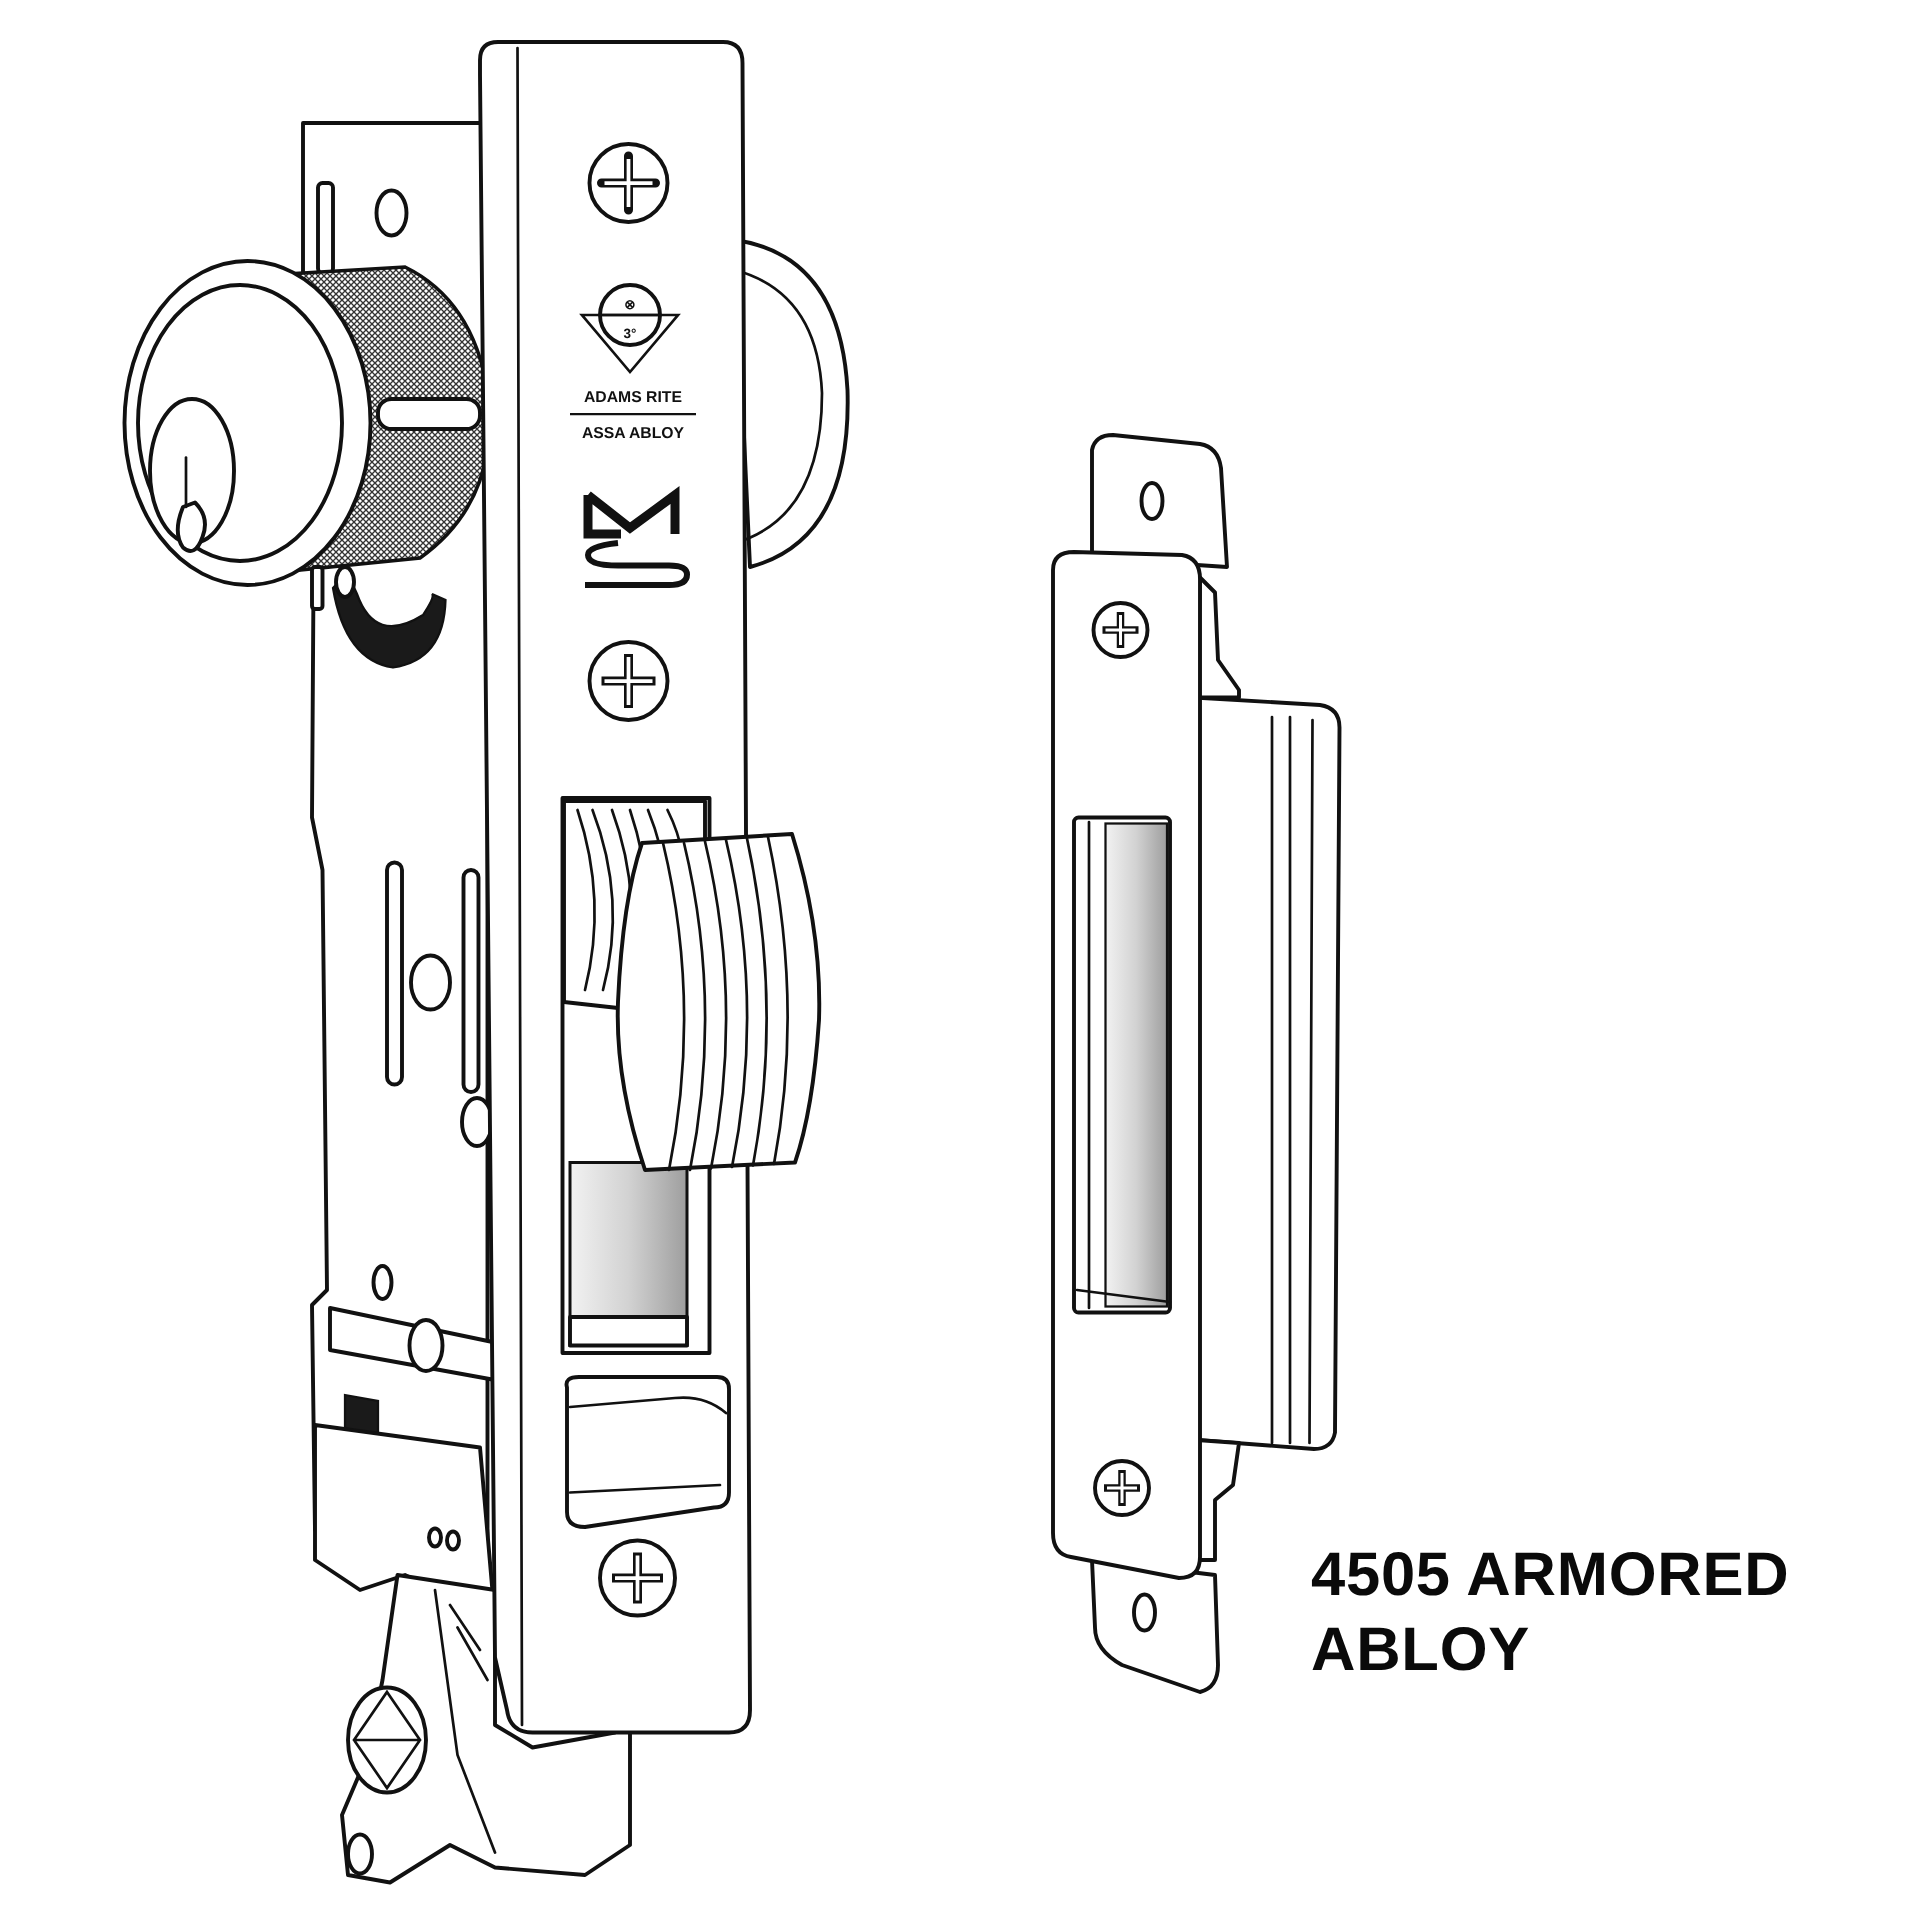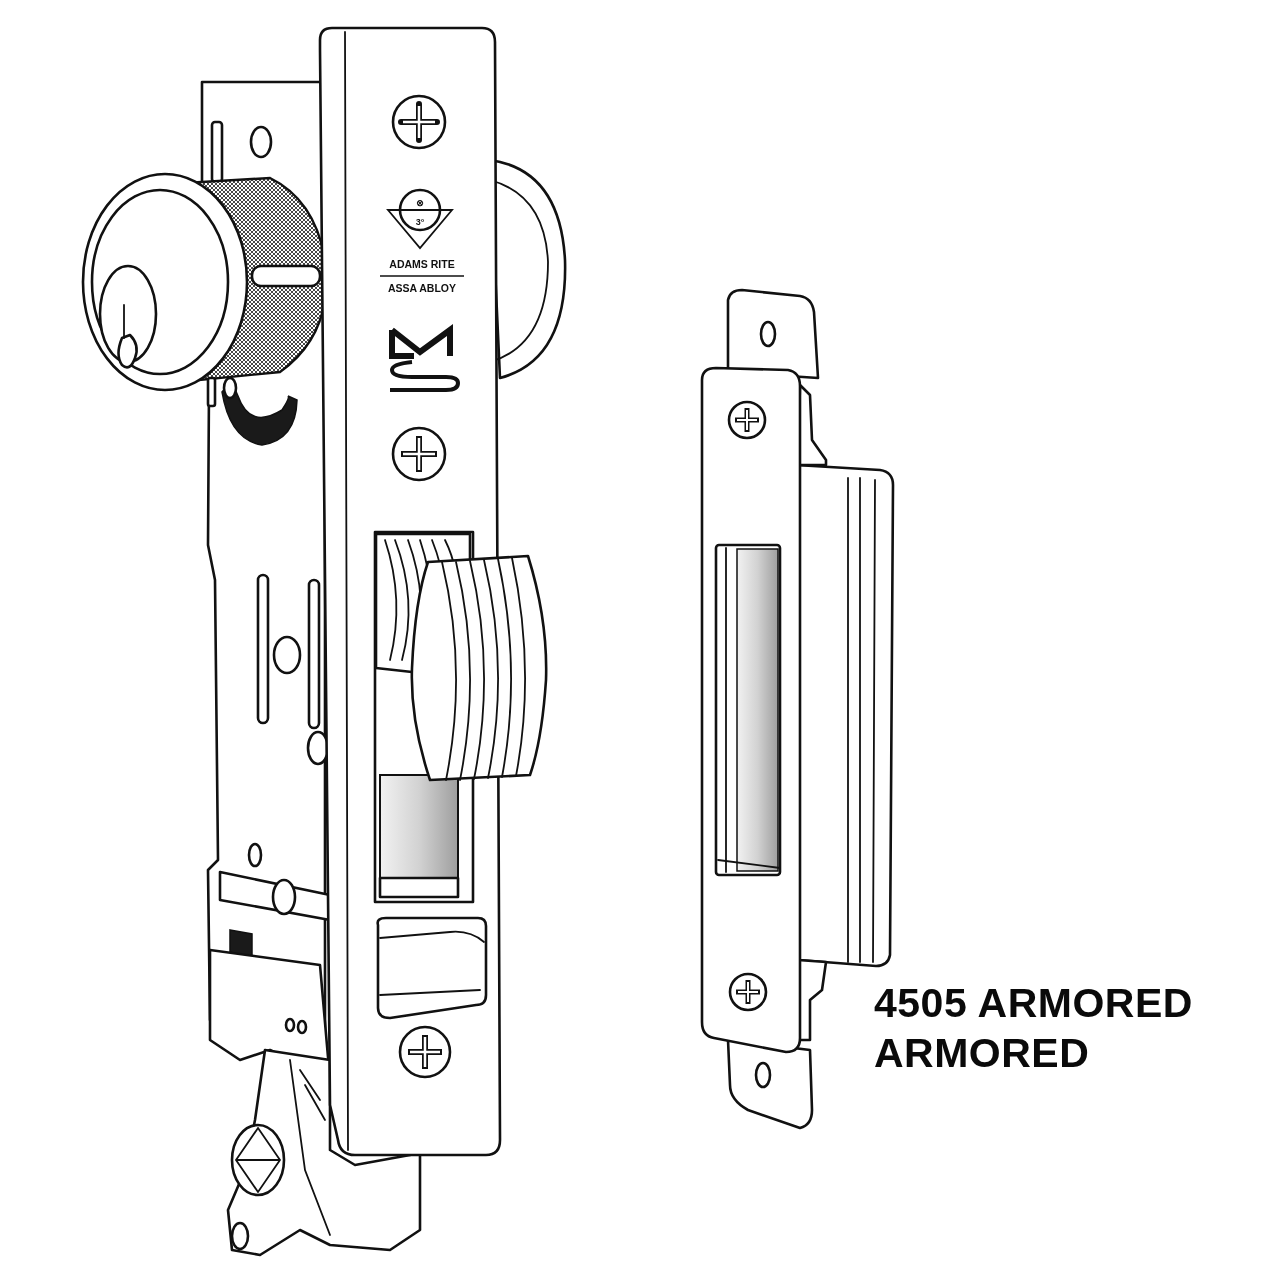--- a/index.html
+++ b/index.html
@@ -3,21 +3,21 @@
 <meta charset="utf-8">
 <style>
   html, body { margin: 0; padding: 0; background: #ffffff; }
   body { width: 1280px; height: 1280px; position: relative; overflow: hidden; font-family: "Liberation Sans", sans-serif; }
   #drawing { position: absolute; left: 0; top: 0; width: 1280px; height: 1280px; }
   .ln { fill: #ffffff; stroke: #111111; stroke-width: 2.6; stroke-linejoin: round; stroke-linecap: round; }
   .ln-thin { fill: none; stroke: #111111; stroke-width: 1.8; stroke-linecap: round; }
   .nofill { fill: none; }
   .dark { fill: #1a1a1a; stroke: #111; stroke-width: 1.5; }
   .caption {
-    position: absolute; left: 874px; top: 978px;
+    position: absolute; left: 874px; top: 1024px;
     font-family: "Liberation Sans", sans-serif; font-weight: bold;
     font-size: 41px; line-height: 50px; color: #0a0a0a; letter-spacing: 0.5px;
   }
   .logo-text { font-family: "Liberation Sans", sans-serif; font-weight: bold; font-size: 10.5px; fill: #111; }
 </style>
 </head>
 <body>
 
 <svg id="drawing" viewBox="0 0 1280 1280" xmlns="http://www.w3.org/2000/svg">
   <defs>
@@ -164,14 +164,14 @@
     <g>
       <circle class="ln" cx="748" cy="992" r="18"></circle>
       <path d="M748 980 L748 1004 M736 992 L760 992" style="stroke:#111;stroke-width:5"></path>
       <path d="M748 982 L748 1002 M738 992 L758 992" style="stroke:#fff;stroke-width:2"></path>
     </g>
   </g>
 </svg>
 
 <div class="caption">
   <div>4505 ARMORED</div>
-  <div>ARMORED</div>
+  <div>ABLOY</div>
 </div>
 
 </body></html>

